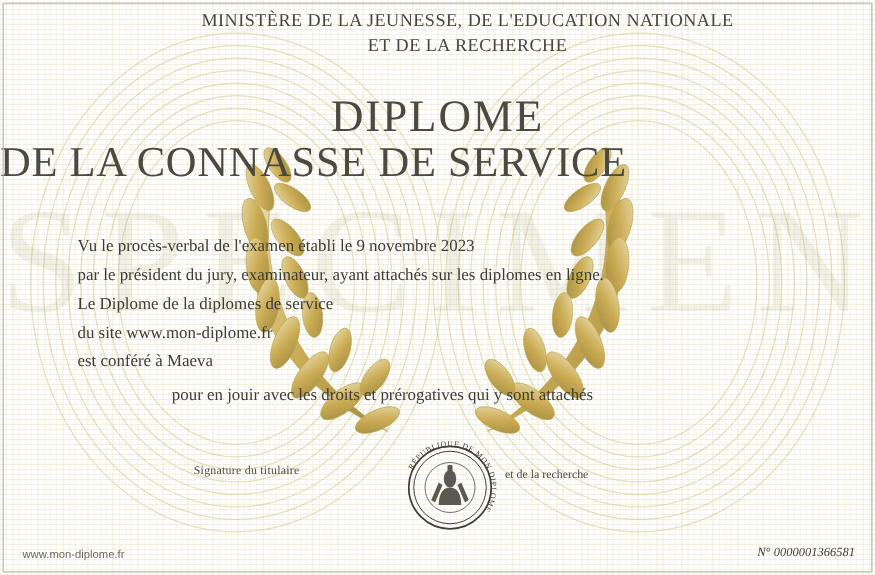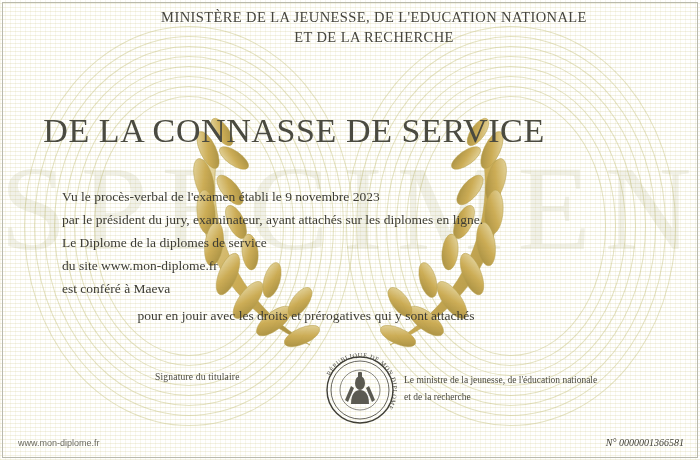--- a/index.html
+++ b/index.html
@@ -105,21 +105,21 @@
     text-align: center;
     font-size: 36px;
     letter-spacing: 1.5px;
     color: #4a4a40;
   }
   .title2 {
     position: absolute;
     top: 112px;
     left: 0;
     width: 588px;
-    text-align: center;
+    text-align: left;
     font-size: 34px;
     letter-spacing: 0.6px;
     color: #4a4a40;
   }
   .body-block {
     position: absolute;
     top: 185px;
     left: 62px;
     width: 580px;
     font-size: 13.5px;
@@ -260,36 +260,36 @@
     </g>
   </svg>
 
   <div class="content">
 
     <div class="ministry">
       <span>MINISTÈRE DE LA JEUNESSE, DE L'EDUCATION NATIONALE</span>
       <span class="l2">ET DE LA RECHERCHE</span>
     </div>
 
+    <div class="title1">DIPLOME</div>
     <div class="title2">DE LA CONNASSE DE SERVICE</div>
 
     <div class="body-block">
       <span class="line">Vu le procès-verbal de l'examen établi le 9 novembre 2023</span>
       <span class="line">par le président du jury, examinateur, ayant attachés sur les diplomes en ligne.</span>
       <span class="line">Le Diplome de la diplomes de service</span>
       <span class="line">du site www.mon-diplome.fr</span>
       <span class="line">est conféré à Maeva</span>
     </div>
 
     <div class="enjoy">pour en jouir avec les droits et prérogatives qui y sont attachés</div>
 
     <div class="sig-left">Signature du titulaire</div>
 
     <div class="sig-right">
-      <div>Le ministre de la jeunesse, de l'éducation nationale</div>
       <div>et de la recherche</div>
     </div>
 
     <svg class="seal" viewBox="0 0 84 84" xmlns="http://www.w3.org/2000/svg">
       <defs>
         <path id="sealcircle" d="M42,42 m-33,0 a33,33 0 1,1 66,0 a33,33 0 1,1 -66,0"></path>
       </defs>
       <circle cx="42" cy="42" r="33" fill="none" stroke="#3f3e36" stroke-width="1.4"></circle>
       <circle cx="42" cy="42" r="29" fill="none" stroke="#3f3e36" stroke-width="0.8"></circle>
       <circle cx="42" cy="42" r="20" fill="none" stroke="#3f3e36" stroke-width="0.6"></circle>

